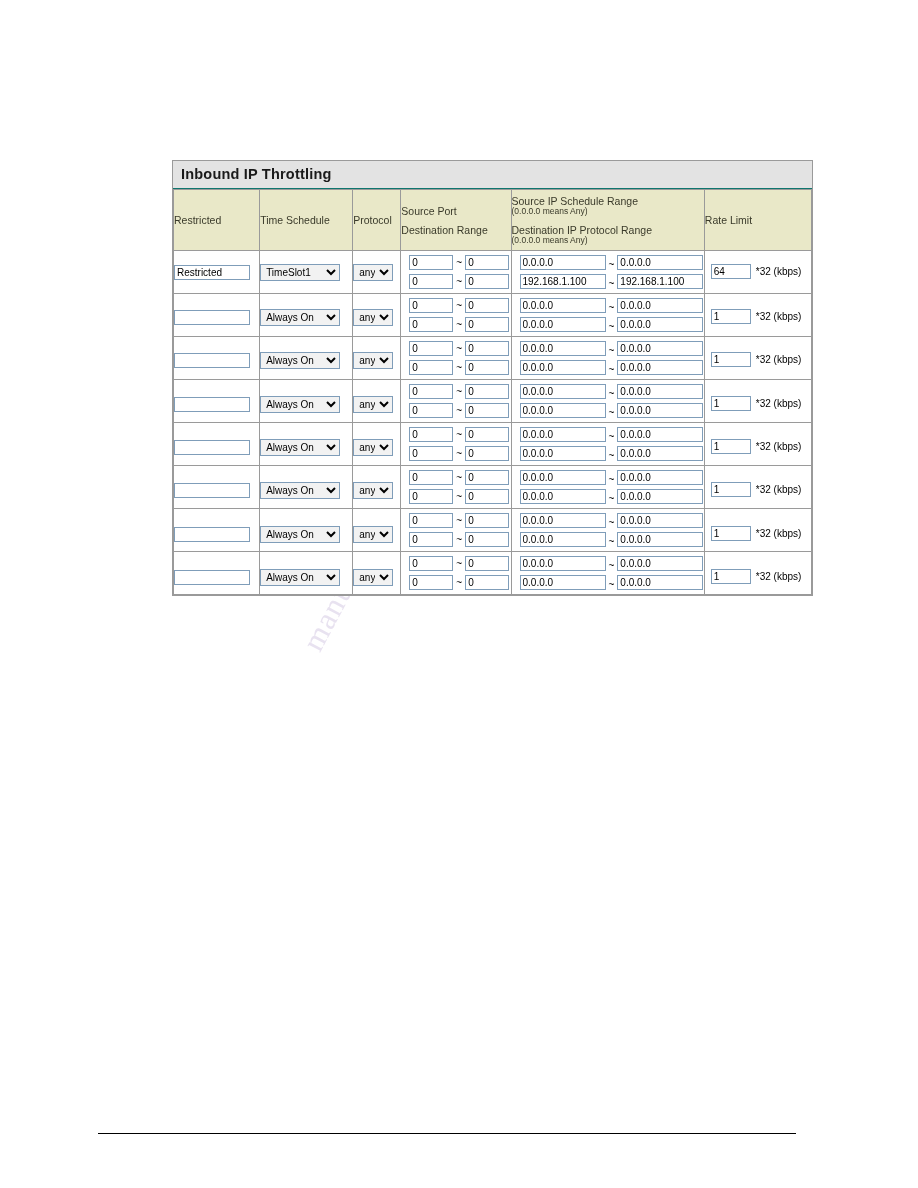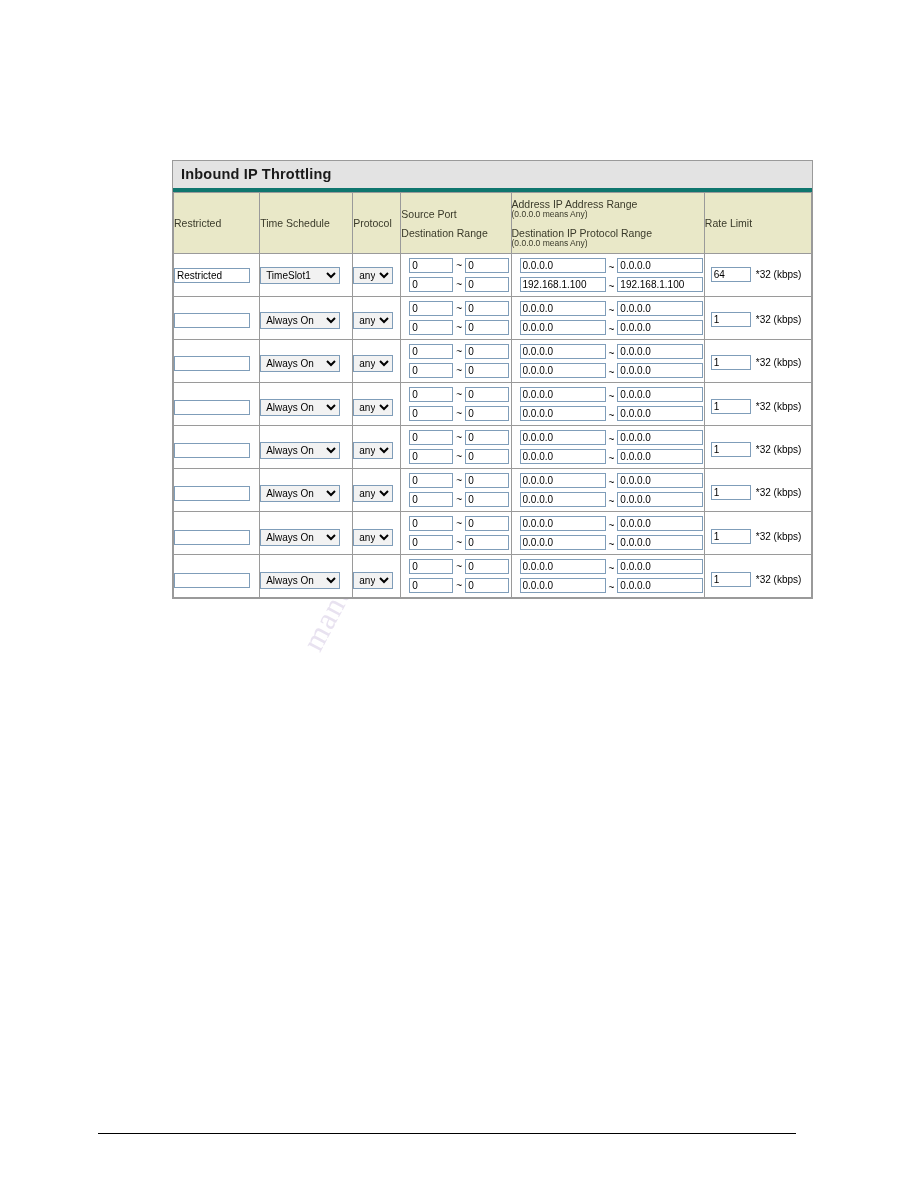--- a/index.html
+++ b/index.html
@@ -47,21 +47,21 @@
     border: 1px solid #9a9a9a;
     background: #ffffff;
     box-sizing: border-box;
   }
   .panel-title {
     background: #e3e3e3;
     font-size: 14.5px;
     font-weight: bold;
     color: #1a1a1a;
     padding: 5px 16px 6px 8px;
-    border-bottom: 4px solid #0f766e;
+    border-bottom: 1px solid #0f766e;
     letter-spacing: .2px;
   }
   .panel-subtitle {
     background: #e3e3e3;
     font-size: 11px;
     font-weight: bold;
     color: #1a1a1a;
     padding: 4px 8px 4px 8px;
     border-bottom: 1px solid #9a9a9a;
   }
@@ -204,21 +204,21 @@
     <tbody>
         <tr class="hdr">
       <td class="hdr-tall">Restricted</td>
       <td class="hdr-tall">Time Schedule</td>
       <td class="hdr-tall">Protocol</td>
       <td class="hdr-tall">
         <span>Source Port</span>
         <span class="line2">Destination Range</span>
       </td>
       <td class="hdr-tall">
-        <span>Address IP Address Range</span>
+        <span>Source IP Schedule Range</span>
         <span class="sub">(0.0.0.0 means Any)</span>
         <span class="line2">Destination IP Protocol Range</span>
         <span class="sub">(0.0.0.0 means Any)</span>
       </td>
       <td class="hdr-tall">Rate Limit</td>
     </tr>
 
     </tbody>
       <tbody id="rows-body">
         <tr>

